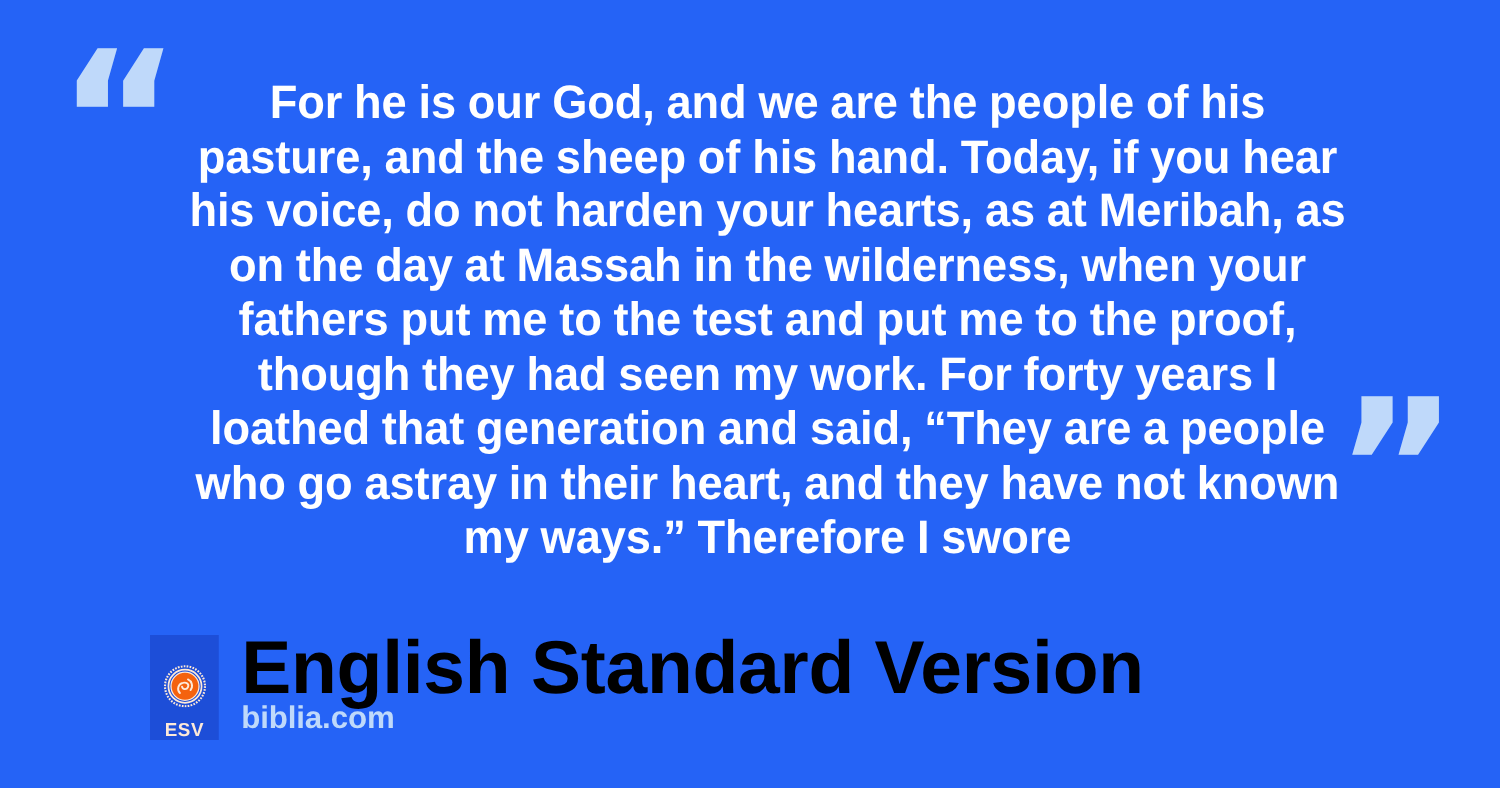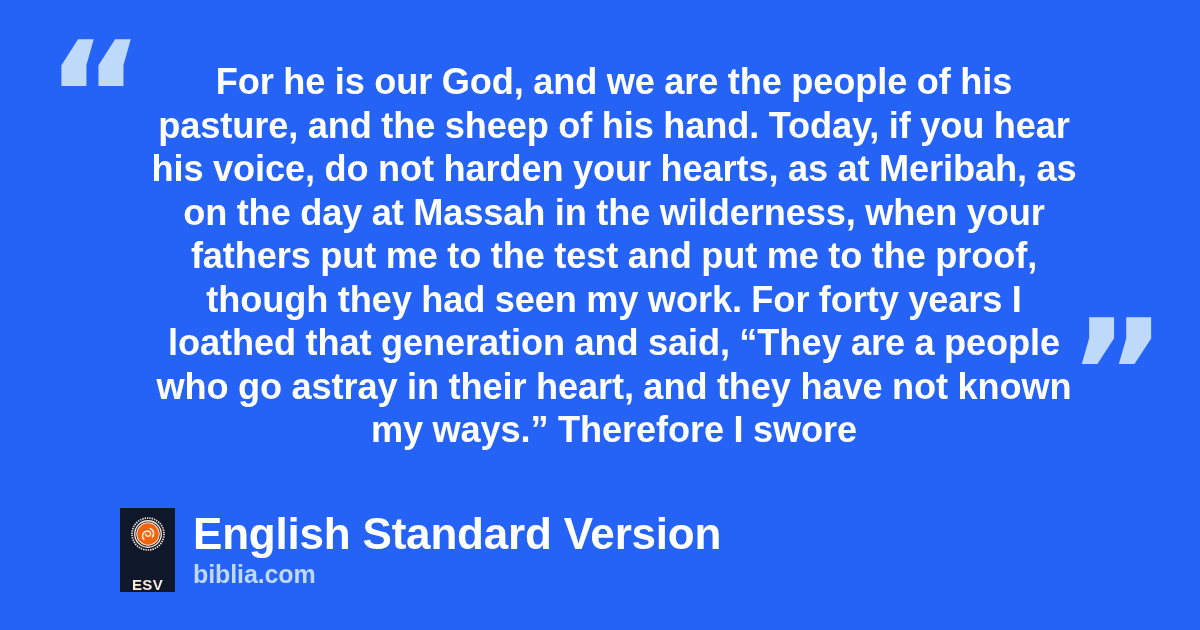--- a/index.html
+++ b/index.html
@@ -69,26 +69,26 @@
     left: 120px;
     top: 508px;
     display: flex;
     align-items: flex-start;
   }
 
   #esv-logo {
     position: relative;
     width: 55px;
     height: 84px;
-    background: #0f172a;
+    background: #1d4ed8;
     flex: 0 0 auto;
     display: flex;
     flex-direction: column;
     align-items: center;
-    justify-content: space-between;
+    justify-content: flex-end;
     padding-top: 9px;
     box-sizing: border-box;
   }
   #esv-seal {
     width: 34px;
     height: 34px;
     flex: 0 0 auto;
   }
   #esv-logo-text {
     margin-top: 11px;
@@ -98,24 +98,24 @@
     font-size: 15px;
     letter-spacing: 0.4px;
     line-height: 1;
   }
 
   #attribution-text {
     margin-left: 18px;
     padding-top: 2px;
   }
   #version-name {
-    color: #ffffff;
+    color: #000000;
     font-family: "Liberation Sans Narrow", "Liberation Sans", sans-serif;
     font-weight: 700;
-    font-size: 44px;
+    font-size: 60px;
     line-height: 48px;
     letter-spacing: -0.2px;
     white-space: nowrap;
   }
   #site-url {
     color: #bfd9fa;
     font-family: "Liberation Sans Narrow", "Liberation Sans", sans-serif;
     font-weight: 700;
     font-size: 25px;
     line-height: 32px;

